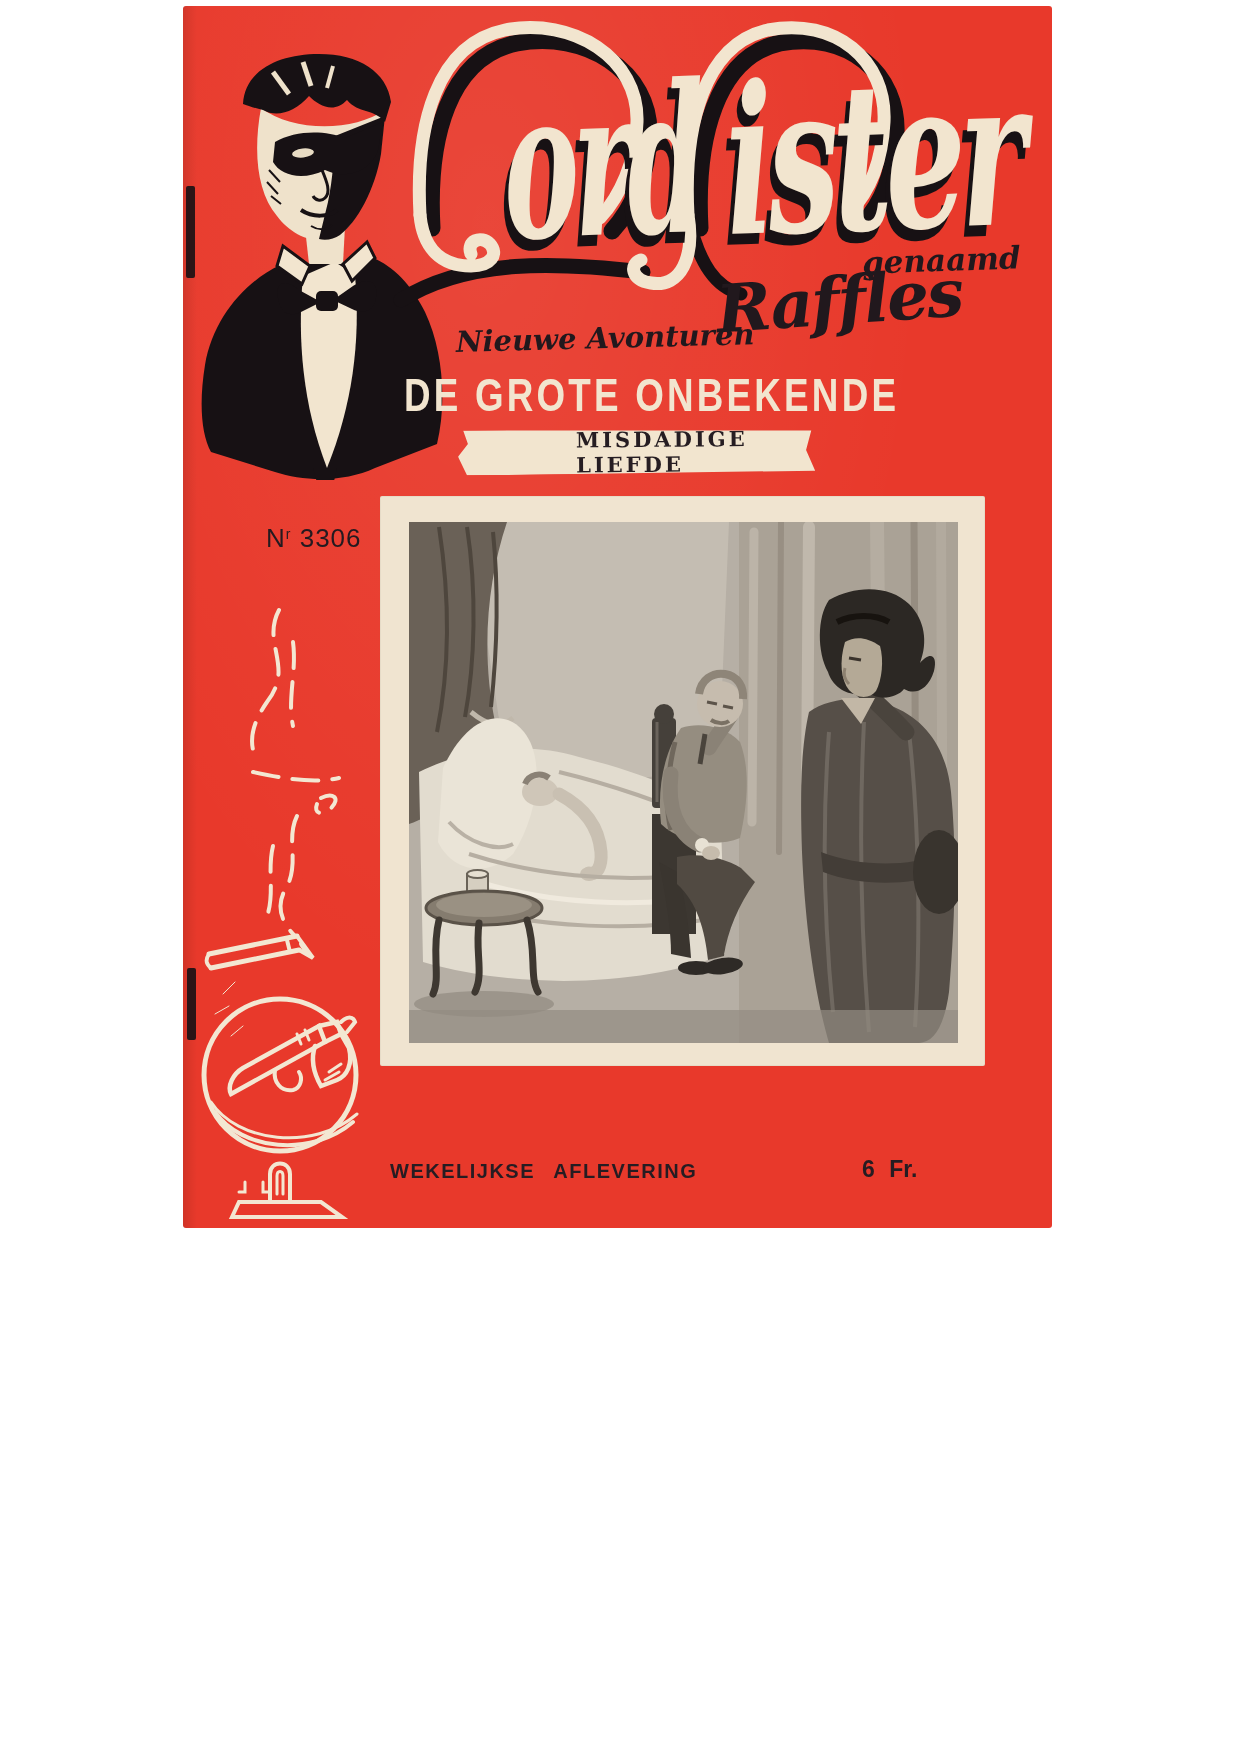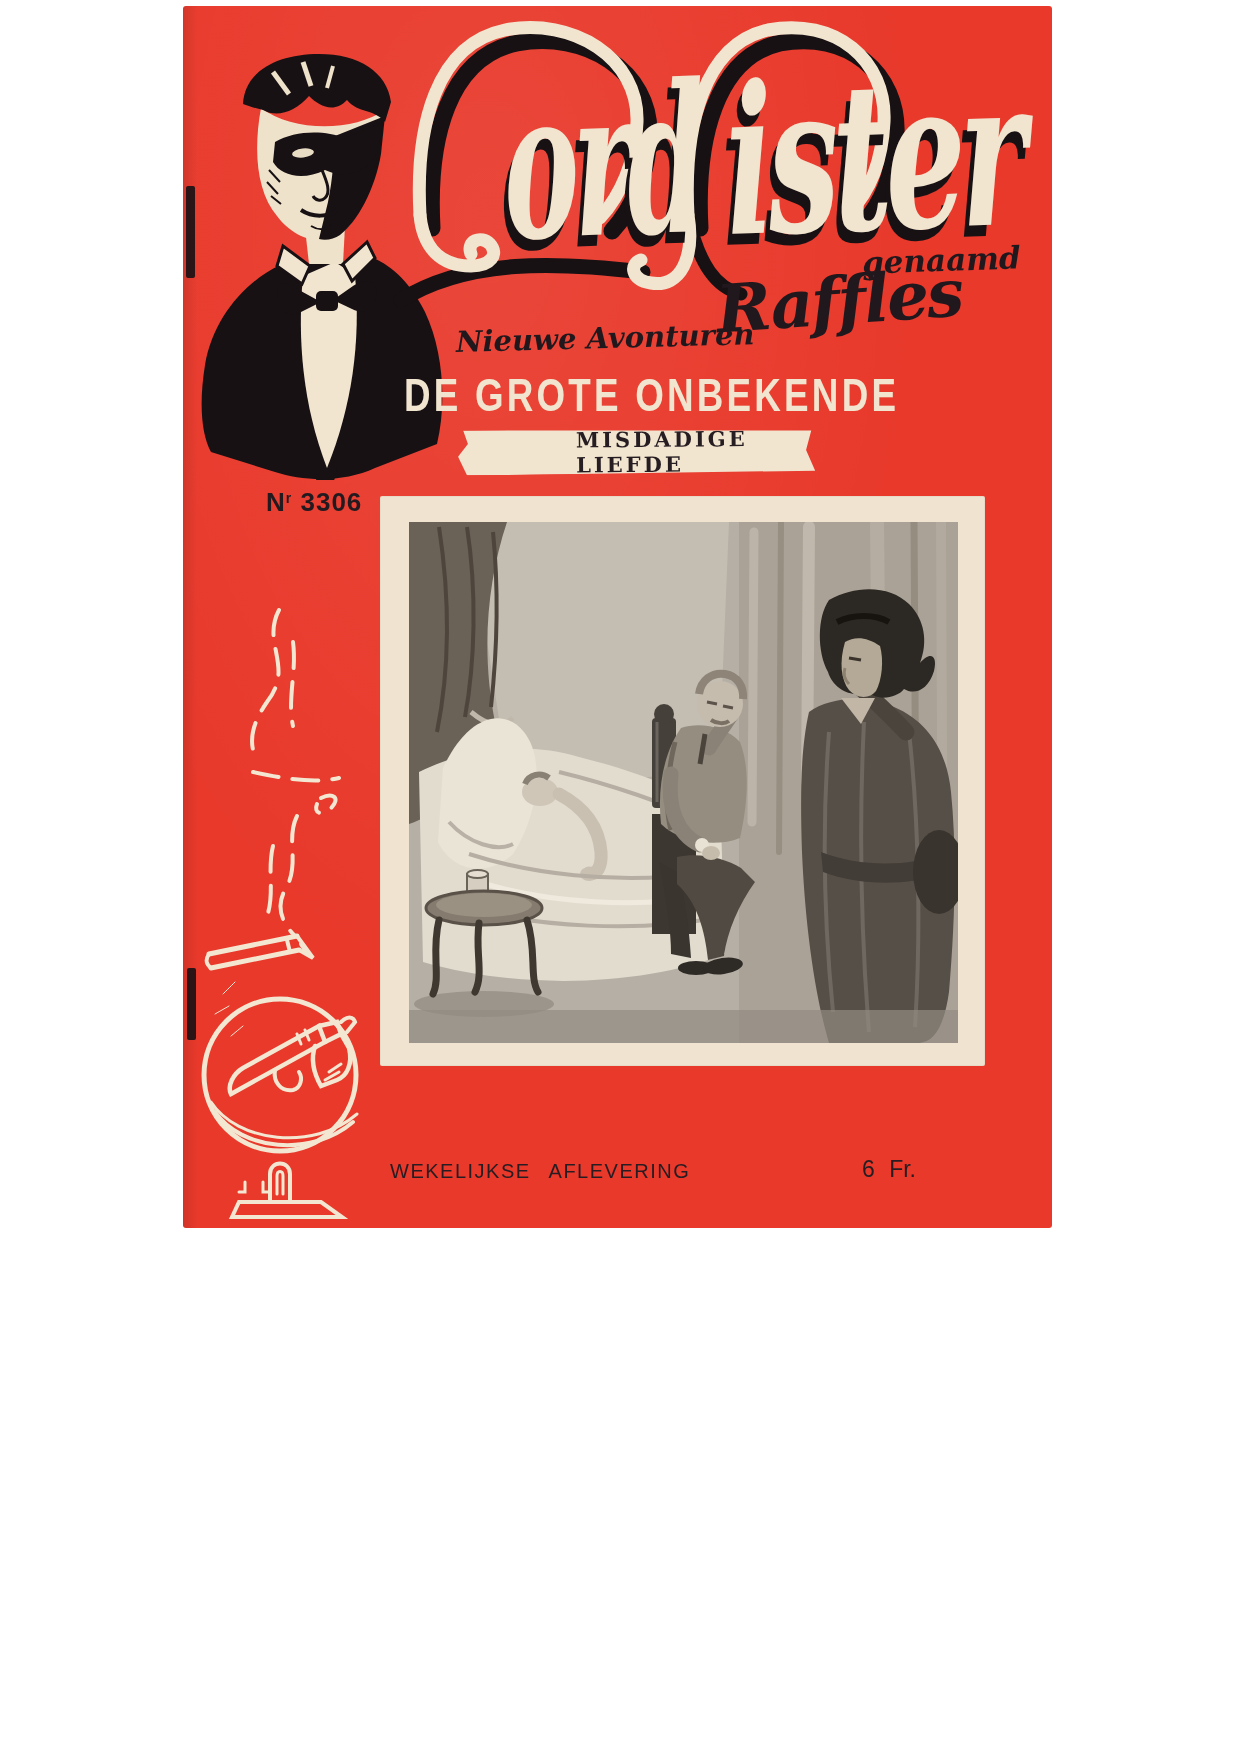--- a/index.html
+++ b/index.html
@@ -19,25 +19,25 @@
               font-style:italic;font-weight:bold;color:#f2e5cf;line-height:1;
               font-size:205px;letter-spacing:-0.05em;white-space:nowrap;
               text-shadow:-9px 11px 0 #171114;}
   .heading{position:absolute;font-weight:bold;color:#f2e5cf;font-size:46px;
            letter-spacing:4px;white-space:nowrap;transform:scaleX(.80);transform-origin:left top;}
   .banner{position:absolute;background:#f2e5cf;display:flex;align-items:center;
           transform:rotate(-.5deg);
           clip-path:polygon(1.5% 0,99% 7%,97.5% 50%,100% 96%,2.5% 100%,0 58%,2.8% 30%);}
   .banner span{font-family:"DejaVu Serif","Liberation Serif",serif;font-weight:bold;
                font-size:21px;letter-spacing:3px;word-spacing:14px;color:#261d22;}
-  .issue{position:absolute;font-weight:bold;font-size:26px;color:#231a20;letter-spacing:1px;}
+  .issue{position:absolute;font-weight:normal;font-size:26px;color:#231a20;letter-spacing:1px;margin-top:36px;}
   .issue sup{font-size:14px;vertical-align:8px;}
   .frame{position:absolute;background:#f0e4d0;border-radius:2px;
          box-shadow:0 0 0 1px rgba(0,0,0,.04) inset;}
-  .footer-text{position:absolute;font-weight:normal;color:#261c22;white-space:nowrap;}
+  .footer-text{position:absolute;font-weight:bold;color:#261c22;white-space:nowrap;}
 </style>
 </head>
 <body>
 
 <div class="page">
   <div class="cover">
 
     <div class="spine-mark" style="left:3px;top:180px;height:92px;"></div>
     <div class="spine-mark" style="left:4px;top:962px;height:72px;"></div>
 

